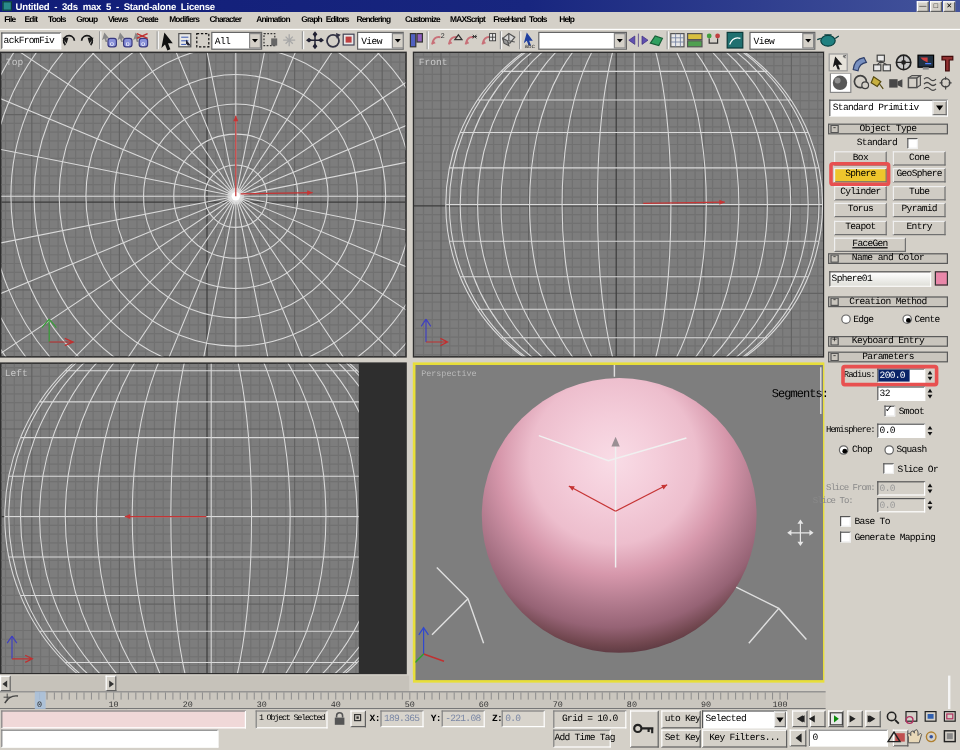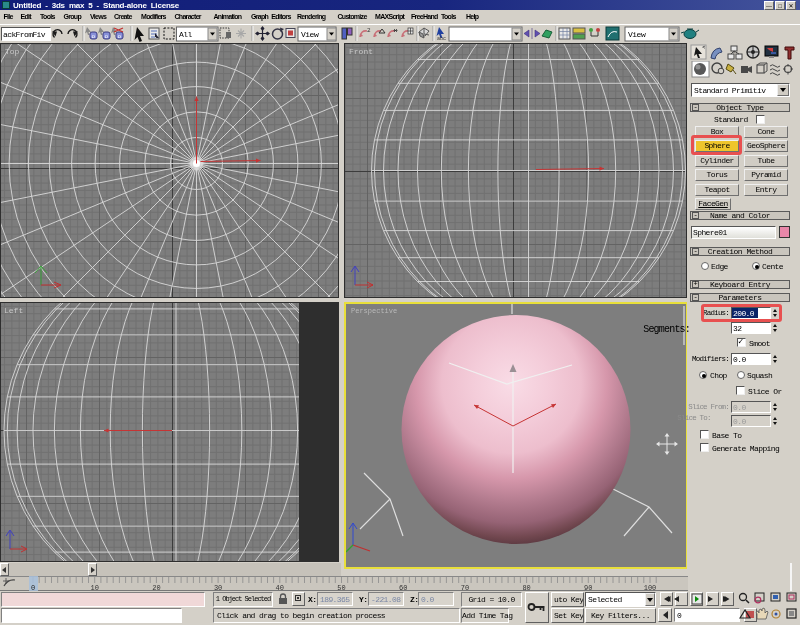--- a/index.html
+++ b/index.html
@@ -267,21 +267,21 @@
     <div class="abs btn t8" style="left:695px;top:126px;width:44px;height:12px;text-align:center;line-height:10px;">Box</div>
     <div class="abs btn t8" style="left:744px;top:126px;width:44px;height:12px;text-align:center;line-height:10px">Cone</div>
     <div class="abs btn t8" style="left:695px;top:140.4px;width:44px;height:12px;text-align:center;line-height:10px;background:#eec52c;">Sphere</div>
     <div class="abs btn t8" style="left:744px;top:140.4px;width:44px;height:12px;text-align:center;line-height:10px">GeoSphere</div>
     <div class="abs btn t8" style="left:695px;top:154.8px;width:44px;height:12px;text-align:center;line-height:10px;">Cylinder</div>
     <div class="abs btn t8" style="left:744px;top:154.8px;width:44px;height:12px;text-align:center;line-height:10px">Tube</div>
     <div class="abs btn t8" style="left:695px;top:169.2px;width:44px;height:12px;text-align:center;line-height:10px;">Torus</div>
     <div class="abs btn t8" style="left:744px;top:169.2px;width:44px;height:12px;text-align:center;line-height:10px">Pyramid</div>
     <div class="abs btn t8" style="left:695px;top:183.6px;width:44px;height:12px;text-align:center;line-height:10px;">Teapot</div>
     <div class="abs btn t8" style="left:744px;top:183.6px;width:44px;height:12px;text-align:center;line-height:10px">Entry</div>
-    <div class="abs btn t8" style="left:695px;top:198px;width:36px;height:12px;text-align:center;line-height:10px;text-decoration:underline;">FaceGen</div>
+    <div class="abs btn t8" style="left:695px;top:198px;width:60px;height:12px;text-align:center;line-height:10px;text-decoration:underline;">FaceGen</div>
     <div class="abs" style="left:691px;top:135px;width:51px;height:20px;border:3px solid #e85050;border-radius:3px"></div>
     <div class="abs hdr" style="left:690px;top:211px;width:100px;height:9px;line-height:8px">Name and Color</div>
     <div class="abs" style="left:692px;top:212px;width:7px;height:7px;border:1px solid #555;background:#c9c5bd;font-size:7px;line-height:5px;text-align:center">-</div>
     <div class="abs field" style="left:691px;top:226px;width:85px;height:13px;background:linear-gradient(#fff,#e0e0da)"></div>
     <div class="abs t8" style="left:693px;top:228px">Sphere01</div>
     <div class="abs" style="left:779px;top:226px;width:11px;height:12px;background:#e987a9;border:1px solid #333"></div>
     <div class="abs hdr" style="left:690px;top:247px;width:100px;height:9px;line-height:8px">Creation Method</div>
     <div class="abs" style="left:692px;top:248px;width:7px;height:7px;border:1px solid #555;background:#c9c5bd;font-size:7px;line-height:5px;text-align:center">-</div>
     <div class="abs radio" style="left:701px;top:262px"></div>
     <div class="abs t8" style="left:711px;top:262px">Edge</div>
@@ -298,21 +298,21 @@
     <div class="abs t8" style="left:733px;top:309px;color:#fff">200.0</div>
     <div class="abs spin" style="left:772px;top:307px"></div>
     <div class="abs" style="left:701px;top:304px;width:81px;height:18px;border:3px solid #e85050;border-radius:3px"></div>
     <div class="abs" style="left:620px;width:70px;text-align:right;top:324px;color:#000;font-size:10px;letter-spacing:-0.8px;font-family:Liberation Mono">Segments:</div>
     <div class="abs field" style="left:731px;top:322px;width:40px;height:12px;background:#fff"></div>
     <div class="abs t8" style="left:733px;top:324px;color:#000">32</div>
     <div class="abs spin" style="left:772px;top:322px"></div>
     <div class="abs cb" style="left:737px;top:338px"></div>
     <div class="abs" style="left:738px;top:336px;font-size:9px;color:#000">✓</div>
     <div class="abs t8" style="left:749px;top:339px">Smoot</div>
-    <div class="abs" style="left:659px;width:70px;text-align:right;top:355px;color:#000;font-size:7.5px;letter-spacing:-0.8px;font-family:Liberation Mono">Modifiers:</div>
+    <div class="abs" style="left:659px;width:70px;text-align:right;top:355px;color:#000;font-size:7.5px;letter-spacing:-0.8px;font-family:Liberation Mono">Hemisphere:</div>
     <div class="abs field" style="left:731px;top:353px;width:40px;height:12px;background:#fff"></div>
     <div class="abs t8" style="left:733px;top:355px;color:#000">0.0</div>
     <div class="abs spin" style="left:772px;top:353px"></div>
     <div class="abs radio" style="left:699px;top:371px"></div>
     <div class="abs" style="left:702px;top:374px;width:4px;height:4px;border-radius:50%;background:#000"></div>
     <div class="abs t8" style="left:710px;top:371px">Chop</div>
     <div class="abs radio" style="left:737px;top:371px"></div>
     <div class="abs t8" style="left:747px;top:371px">Squash</div>
     <div class="abs cb" style="left:736px;top:386px"></div>
     <div class="abs t8" style="left:748px;top:387px">Slice Or</div>
@@ -419,13 +419,12 @@
       <path d="M773 4h5v4h-5z" fill="#3060b0"></path>
       <rect x="787" y="2" width="9" height="8" fill="none" stroke="#222"></rect>
       <rect x="789" y="4" width="5" height="4" fill="none" stroke="#b03060"></rect>
       <path d="M740 27l5-8l5 8z" fill="none" stroke="#222" stroke-width="1.2"></path>
       <path d="M757 28v-5l-1-2l2-1l1 2v-3l2-1l1 2v-2l2-1l1 2v3l2-2l1 1-2 7z" fill="#e8d8b8" stroke="#555" stroke-width="0.8"></path>
       <circle cx="776" cy="23" r="4" fill="none" stroke="#b08030" stroke-width="1.2"></circle>
       <circle cx="776" cy="23" r="1.5" fill="#3050a0"></circle>
       <rect x="787" y="18" width="9" height="9" fill="none" stroke="#222" stroke-width="1.2"></rect>
       <rect x="789" y="20" width="5" height="5" fill="#888"></rect>
     </svg>
-    <div class="abs sunk t8" style="left:213px;top:608px;width:247px;height:15px;line-height:13px;padding-left:3px;white-space:nowrap">Click and drag to begin creation process</div>
   </div>
 </body></html>

